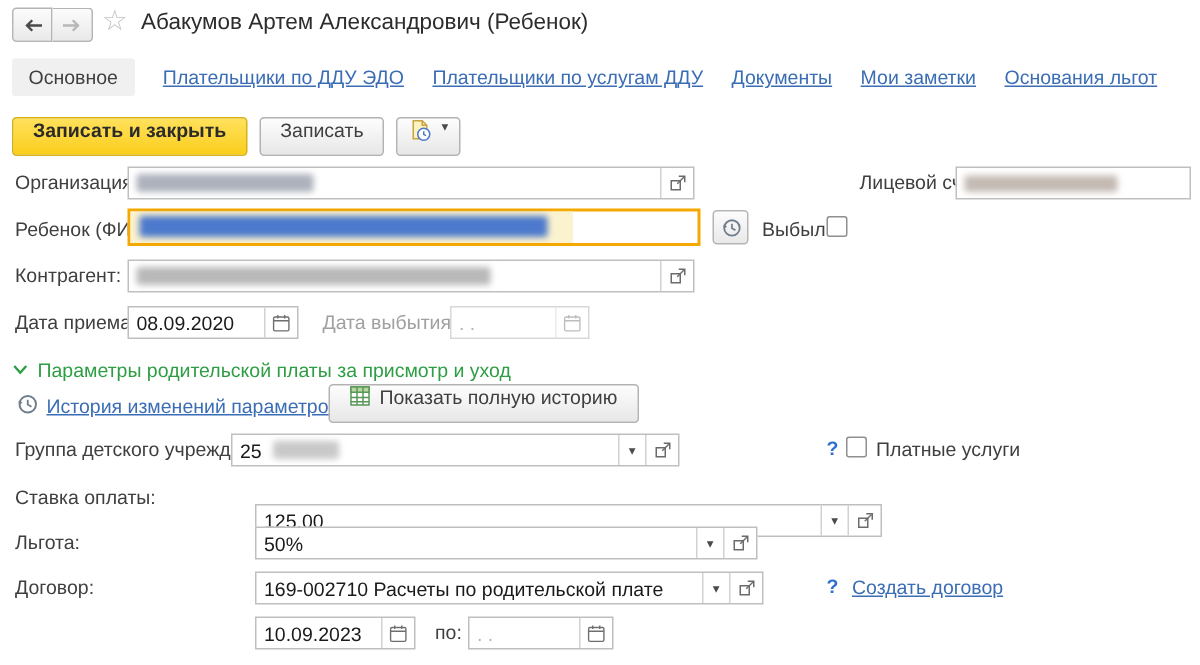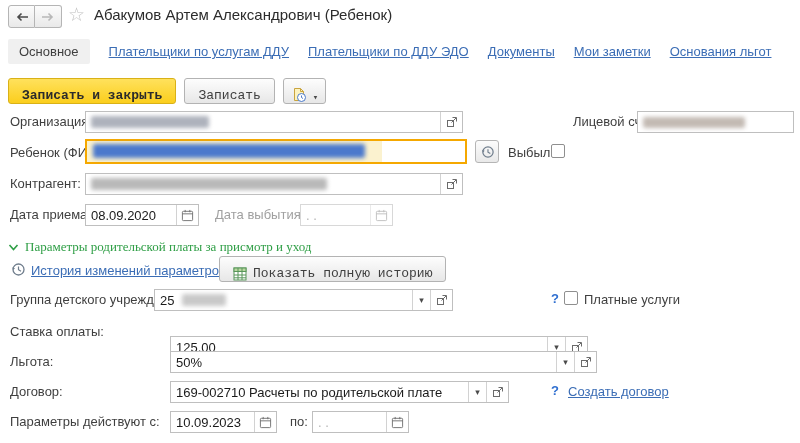--- a/index.html
+++ b/index.html
@@ -13,41 +13,41 @@
   .navbtn.fwd{border-radius:0 3px 3px 0;border-left:none;}
   .star{position:absolute;left:68px;top:3px;font-size:19px;color:#c2c2c2;line-height:24px;}
   .title{position:absolute;left:94px;top:6px;font-size:15px;color:#2c2c2c;white-space:nowrap;}
   
   .tabbar{position:absolute;left:0;top:38px;right:0;height:27px;display:flex;align-items:center;gap:19px;padding-left:8px;}
   .tab-active{background:#f0f0f0;border-radius:2px;padding:5px 11px;color:#3f3f3f;}
   .link{color:#3b6db5;text-decoration:underline;cursor:pointer;white-space:nowrap;}
   
   .toolbar{position:absolute;left:8px;top:78px;display:flex;gap:8px;height:26px;}
   .btn{height:26px;box-sizing:border-box;border:1px solid #b3b3b3;border-radius:3px;
-       background:linear-gradient(#fdfdfd,#e7e7e7);font-family:Liberation Mono, monospace;font-size:13px;color:#3f3f3f;
-       padding:0 13px;display:flex;align-items:flex-end;gap:6px;cursor:pointer;}
+       background:linear-gradient(#fdfdfd,#e7e7e7);font-family:Liberation Sans, sans-serif;font-size:13px;color:#3f3f3f;
+       padding:0 13px;display:flex;align-items:flex-start;gap:6px;cursor:pointer;}
   .btn-primary{background:linear-gradient(#ffe15c,#fbce1d);border-color:#d9b117;font-weight:bold;color:#2b2b2b;}
   .btn-icon{padding:0 7px;}
   
   .lbl{position:absolute;white-space:nowrap;color:#3f3f3f;}
   .lbl-dis{color:#a0a0a0;}
   .fld{position:absolute;height:22px;box-sizing:border-box;border:1px solid #bfbfbf;background:#fff;
        display:flex;align-items:stretch;color:#1a1a1a;}
   .fld-text{flex:1;display:flex;align-items:center;padding:0 5px;overflow:hidden;white-space:nowrap;}
   .seg{display:flex;align-items:center;justify-content:center;border-left:1px solid #d2d2d2;cursor:pointer;}
   .seg-caret{width:17px;color:#4a4a4a;font-size:9px;}
   .seg-open{width:21px;}
   .fld-focus{height:25px;border:2px solid #f5a800;}
   .fld-dis{border-color:#d8d8d8;}
   .ph{color:#b5b5b5;}
   .blob{filter:blur(2px);border-radius:2px;}
   .cb{position:absolute;width:14px;height:14px;box-sizing:border-box;border:1px solid #8f8f8f;border-radius:2px;background:#fff;cursor:pointer;}
   .iconbtn{position:absolute;box-sizing:border-box;border:1px solid #b5b5b5;border-radius:3px;
            background:linear-gradient(#fcfcfc,#e9e9e9);display:flex;align-items:center;justify-content:center;cursor:pointer;padding:0;}
-  .section-hdr{position:absolute;left:8px;top:239px;display:flex;align-items:center;gap:6px;color:#2e9e45;cursor:pointer;font-family:Liberation Serif, serif;}
+  .section-hdr{position:absolute;left:8px;top:239px;display:flex;align-items:center;gap:6px;color:#2e9e45;cursor:pointer;}
   .help{position:absolute;color:#2f6fd0;font-weight:bold;cursor:pointer;}
   .cream{position:absolute;left:0;top:0;bottom:0;width:295px;background:#fbf2cf;}
   svg{display:block;}
 </style>
 </head>
 <body>
 
 <div class="screen">
 
   <div class="navgroup">
@@ -60,22 +60,22 @@
       <svg width="14" height="10" viewBox="0 0 14 10">
           <path d="M1 5 H11 M7.5 1.5 L11 5 L7.5 8.5" fill="none" stroke="#b8b8b8" stroke-width="1.6"></path>
         </svg>
     </button>
   </div>
   <span class="star">☆</span>
   <div class="title">Абакумов Артем Александрович (Ребенок)</div>
 
   <div class="tabbar">
     <div class="tab-active">Основное</div>
+    <span class="link">Плательщики по ДДУ ЭДО</span>
     <span class="link">Плательщики по услугам ДДУ</span>
-    <span class="link">Плательщики по ДДУ ЭДО</span>
     <span class="link">Документы</span>
     <span class="link">Мои заметки</span>
     <span class="link">Основания льгот</span>
   </div>
 
   <div class="toolbar">
     <button class="btn btn-primary">
       <span>Записать и закрыть</span>
     </button>
     <button class="btn">
@@ -217,21 +217,21 @@
     <div class="seg seg-open">
       <svg width="12" height="12" viewBox="0 0 12 12">
           <rect x="1.5" y="4.5" width="6" height="6" fill="none" stroke="#6b6b6b"></rect>
           <path d="M5.5 6.5 L10 2" stroke="#6b6b6b"></path>
           <path d="M6.5 1.5 H10.5 V5.5" fill="none" stroke="#6b6b6b"></path>
         </svg>
     </div>
   </div>
 
   <div class="lbl" style="left:10px;top:354px">Льгота:</div>
-  <div class="fld" style="left:170px;top:351px;width:427px">
+  <div class="fld" style="left:170px;top:351px;width:335px">
     <div class="fld-text">50%</div>
     <div class="seg seg-caret">▾</div>
     <div class="seg seg-open">
       <svg width="12" height="12" viewBox="0 0 12 12">
           <rect x="1.5" y="4.5" width="6" height="6" fill="none" stroke="#6b6b6b"></rect>
           <path d="M5.5 6.5 L10 2" stroke="#6b6b6b"></path>
           <path d="M6.5 1.5 H10.5 V5.5" fill="none" stroke="#6b6b6b"></path>
         </svg>
     </div>
   </div>
@@ -244,21 +244,20 @@
       <svg width="12" height="12" viewBox="0 0 12 12">
           <rect x="1.5" y="4.5" width="6" height="6" fill="none" stroke="#6b6b6b"></rect>
           <path d="M5.5 6.5 L10 2" stroke="#6b6b6b"></path>
           <path d="M6.5 1.5 H10.5 V5.5" fill="none" stroke="#6b6b6b"></path>
         </svg>
     </div>
   </div>
   <span class="help" style="left:551px;top:383px">?</span>
   <span class="link" style="position:absolute;left:568px;top:384px">Создать договор</span>
 
-  <div class="lbl" style="left:10px;top:414px">Параметры действуют с:</div>
   <div class="fld" style="left:170px;top:411px;width:107px">
     <div class="fld-text">10.09.2023</div>
     <div class="seg seg-open">
       <svg width="13" height="13" viewBox="0 0 14 14">
           <rect x="1.5" y="2.5" width="11" height="10" rx="1" fill="none" stroke="#6f6f6f"></rect>
           <line x1="1.5" y1="5.2" x2="12.5" y2="5.2" stroke="#6f6f6f"></line>
           <line x1="4.5" y1="1" x2="4.5" y2="3.5" stroke="#6f6f6f"></line>
           <line x1="9.5" y1="1" x2="9.5" y2="3.5" stroke="#6f6f6f"></line>
         </svg>
     </div>

